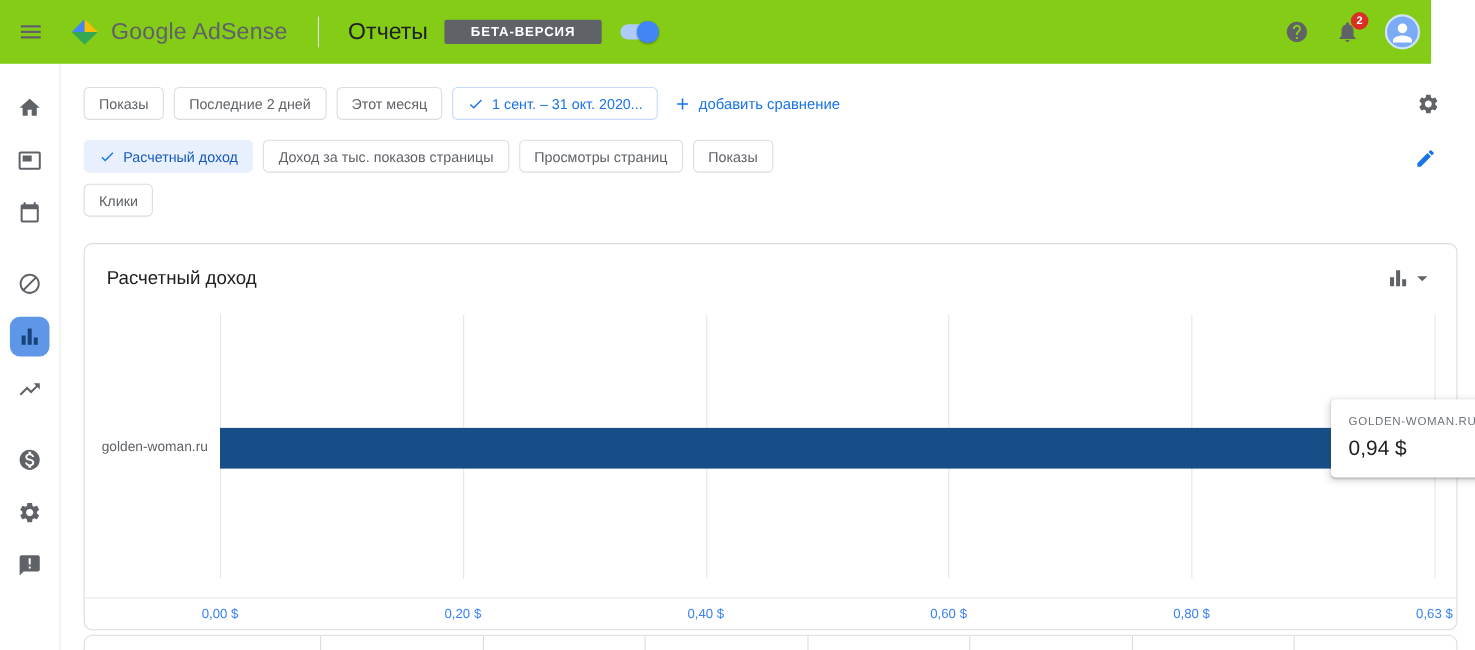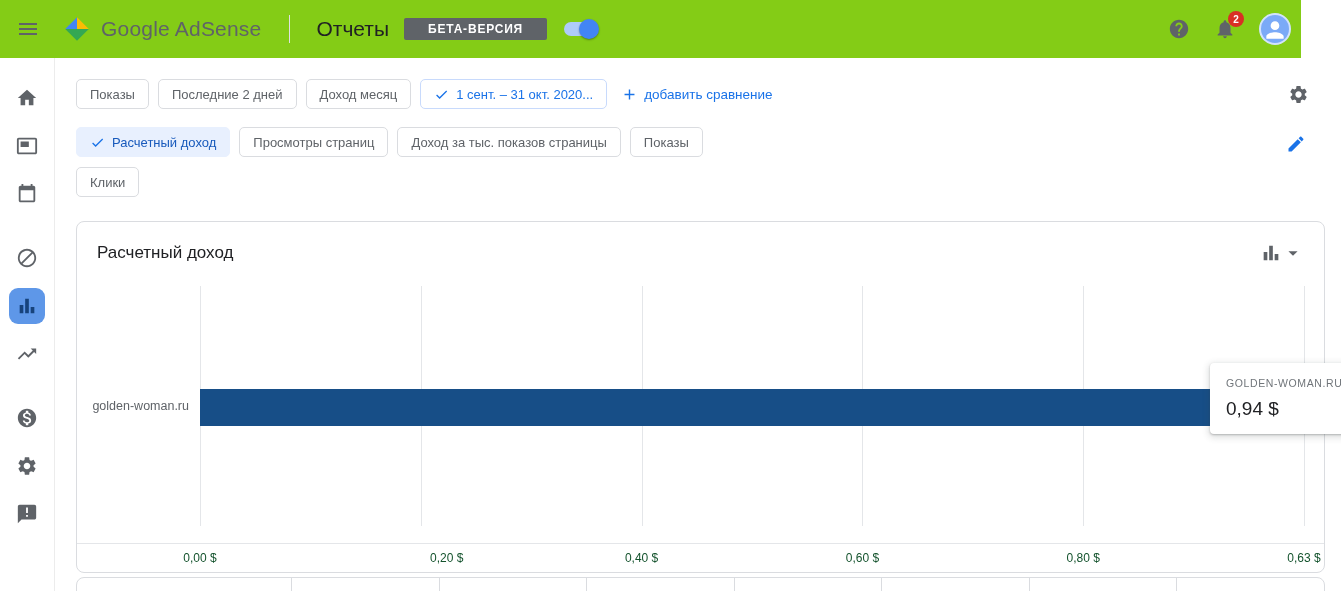--- a/index.html
+++ b/index.html
@@ -81,21 +81,21 @@
   .chart-type svg { fill:#5f6368; }
   .y-label { position:absolute; left:12px; top:64px; width:100px; height:240px;
              display:flex; align-items:center; justify-content:flex-end;
              font-size:12.5px; color:#5f6368; }
   .plot { position:absolute; left:123px; right:20px; top:64px; height:240px; }
   .gridline { position:absolute; top:0; bottom:0; width:1px; background:#e4e6e9; }
   .bar { position:absolute; left:0; top:103px; height:37px; }
   .axis-divider { position:absolute; left:0; right:0; bottom:28px; height:1px; background:#e4e6e9; }
   .x-axis { position:absolute; left:123px; right:20px; bottom:0; height:28px; }
   .tick { position:absolute; top:50%; transform:translate(-50%,-50%);
-          font-size:12px; color:#14532d; white-space:nowrap; }
+          font-size:12px; color:#3b82f6; white-space:nowrap; }
 
   
   .tooltip { position:absolute; left:1210px; top:363px; width:158px; background:#fff;
              border-radius:4px; padding:14px 16px; z-index:10;
              box-shadow:0 1px 2px rgba(60,64,67,.3), 0 2px 6px 2px rgba(60,64,67,.15); }
   .tt-label { font-size:10.5px; color:#70757a; letter-spacing:.6px; margin-bottom:9px; }
   .tt-value { font-size:19px; color:#202124; }
 
   
   .table-card { position:absolute; top:577px; left:76px; width:1249px; height:40px;
@@ -217,21 +217,21 @@
 
 <div class="date-row">
   <div class="chips" id="date-chips">
       <div class="chip date-chip">
         <span>Показы</span>
       </div>
       <div class="chip date-chip">
         <span>Последние 2 дней</span>
       </div>
       <div class="chip date-chip">
-        <span>Доход месяц</span>
+        <span>Этот месяц</span>
       </div>
       <div class="chip date-chip active">
         <svg class="check" viewBox="0 0 24 24">
           <path d="M9 16.17L4.83 12l-1.42 1.41L9 19 21 7l-1.41-1.41z"></path>
         </svg>
         <span>1 сент. – 31 окт. 2020...</span>
       </div>
     </div>
   <button class="add-comparison">
     <svg viewBox="0 0 24 24">
@@ -248,24 +248,24 @@
 
 <div class="metrics">
   <div class="metric-row" id="metric-row-1">
       <div class="chip metric-chip active">
         <svg class="check" viewBox="0 0 24 24">
           <path d="M9 16.17L4.83 12l-1.42 1.41L9 19 21 7l-1.41-1.41z"></path>
         </svg>
         <span>Расчетный доход</span>
       </div>
       <div class="chip metric-chip">
+        <span>Доход за тыс. показов страницы</span>
+      </div>
+      <div class="chip metric-chip">
         <span>Просмотры страниц</span>
-      </div>
-      <div class="chip metric-chip">
-        <span>Доход за тыс. показов страницы</span>
       </div>
       <div class="chip metric-chip">
         <span>Показы</span>
       </div>
     </div>
   <div class="metric-row" id="metric-row-2">
       <div class="chip metric-chip">
         <span>Клики</span>
       </div>
     </div>
@@ -294,21 +294,21 @@
       <div class="gridline" style="left: 20%;"></div>
       <div class="gridline" style="left: 40%;"></div>
       <div class="gridline" style="left: 60%;"></div>
       <div class="gridline" style="left: 80%;"></div>
       <div class="gridline" style="left: 100%;"></div>
       <div class="bar" style="width: 94%; background: rgb(23, 78, 135);"></div>
     </div>
   <div class="axis-divider"></div>
   <div class="x-axis" id="x-axis">
       <div class="tick" style="left: 0%;">0,00 $</div>
-      <div class="tick" style="left: 20%; margin-left: 26px;">0,20 $</div>
+      <div class="tick" style="left: 20%;">0,20 $</div>
       <div class="tick" style="left: 40%; text-align: center;">0,40 $</div>
       <div class="tick" style="left: 60%;">0,60 $</div>
       <div class="tick" style="left: 80%;">0,80 $</div>
       <div class="tick" style="left: 100%;">0,63 $</div>
     </div>
 </section>
 
 <div class="tooltip">
   <div class="tt-label">GOLDEN-WOMAN.RU</div>
   <div class="tt-value">0,94 $</div>

